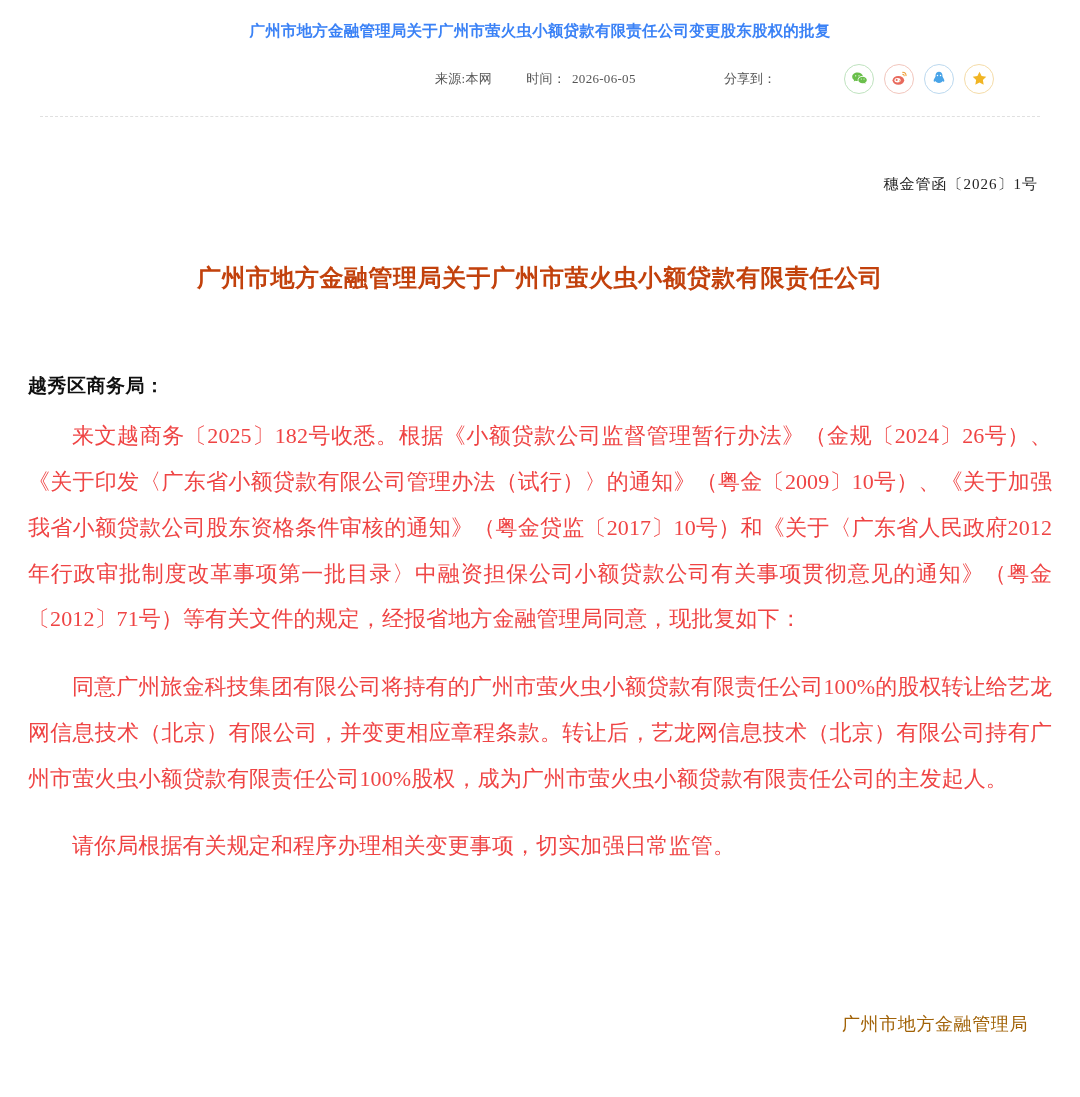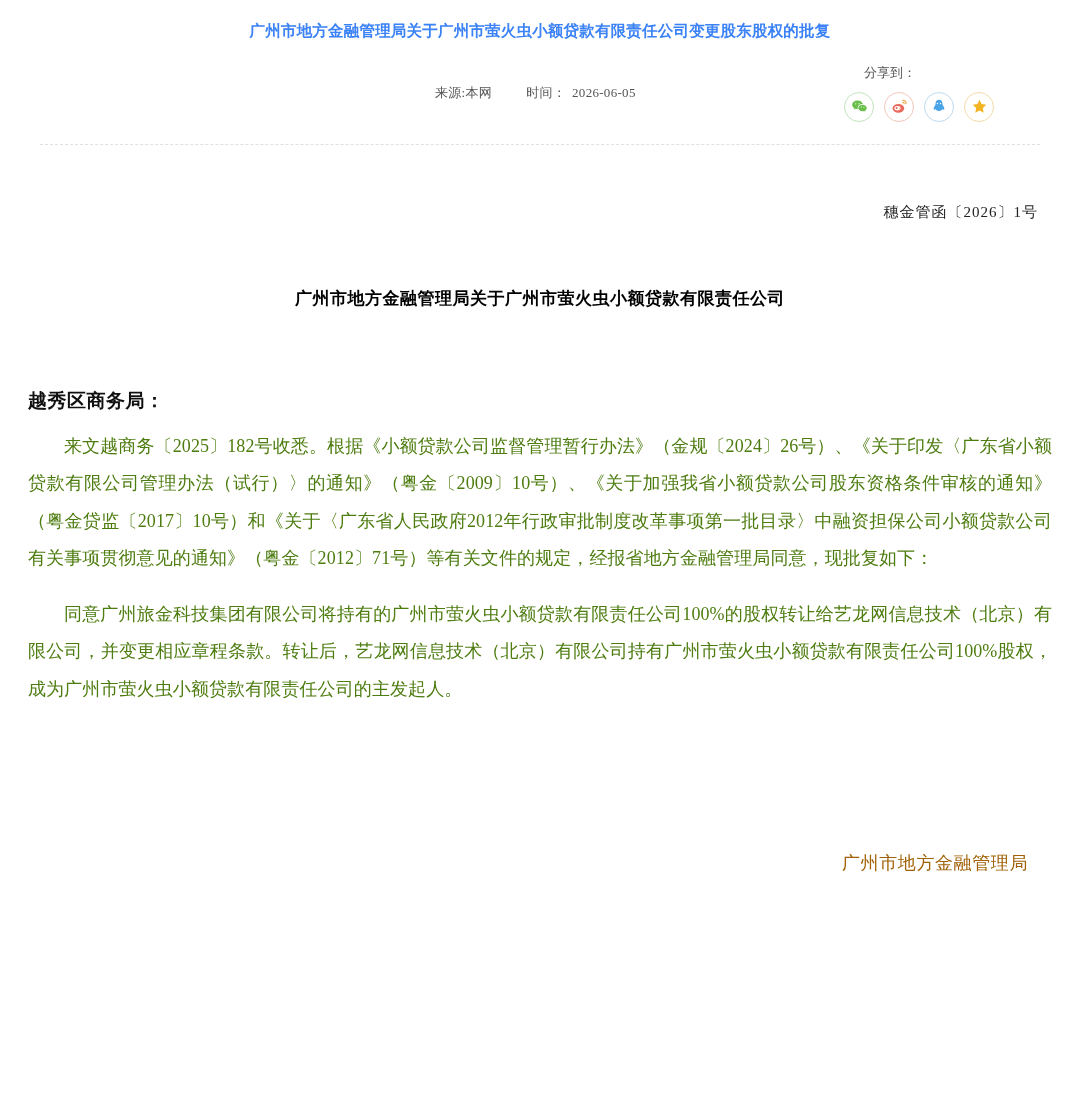--- a/index.html
+++ b/index.html
@@ -49,21 +49,20 @@
   .meta-source { letter-spacing: 0.3px; margin-left: 39px; }
   .meta-time { letter-spacing: 0.3px; }
   .meta-time .meta-time-value { margin-left: 6px; }
 
   .share-block {
     display: flex;
     align-items: center;
     margin-left: auto;
     margin-right: 38px;
     gap: 10px;
-    flex-direction: column;
   }
   .share-label {
     font-size: 13px;
     color: #555;
     margin-right: 58px;
     white-space: nowrap;
   }
   .share-icons { display: flex; gap: 10px; }
   .share-icon {
     width: 30px;
@@ -96,44 +95,44 @@
   }
   .doc-number {
     text-align: right;
     font-size: 15px;
     color: #222;
     padding: 58px 18px 0 0;
     letter-spacing: 1px;
   }
   .doc-title {
     text-align: center;
-    font-family: Liberation Mono, monospace;
+    font-family: Liberation Serif, serif;
     font-weight: bold;
-    font-size: 17px;
-    color: #000000;
+    font-size: 24px;
+    color: #c2410c;
     line-height: 1.9;
     margin-top: 62px;
     letter-spacing: 0.5px;
   }
   .doc-title .title-line { display: block; }
 
   .doc-recipient {
     font-family: "Liberation Sans", "DejaVu Sans", sans-serif;
     font-weight: bold;
     font-size: 19px;
     color: #111;
     margin-top: 72px;
     padding-left: 4px;
     letter-spacing: 0.5px;
   }
 
   .doc-para {
-    font-size: 18px;
+    font-size: 22px;
     line-height: 2.08;
-    color: #4d7c0f;
+    color: #ef4444;
     text-align: justify;
     text-justify: inter-ideograph;
     margin-top: 14px;
     padding: 0 4px;
     font-family: "Liberation Serif", "DejaVu Serif", serif;
     letter-spacing: 0.1px;
   }
   .doc-para.indent { text-indent: 2em; }
   .doc-para.tight { margin-top: 12px; }
 
@@ -227,18 +226,19 @@
   <h1 class="doc-title">
     <span class="title-line">广州市地方金融管理局关于广州市萤火虫小额贷款有限责任公司</span>
   </h1>
 
   <div class="doc-recipient">越秀区商务局：</div>
 
   <p class="doc-para indent">来文越商务〔2025〕182号收悉。根据《小额贷款公司监督管理暂行办法》（金规〔2024〕26号）、《关于印发〈广东省小额贷款有限公司管理办法（试行）〉的通知》（粤金〔2009〕10号）、《关于加强我省小额贷款公司股东资格条件审核的通知》（粤金贷监〔2017〕10号）和《关于〈广东省人民政府2012年行政审批制度改革事项第一批目录〉中融资担保公司小额贷款公司有关事项贯彻意见的通知》（粤金〔2012〕71号）等有关文件的规定，经报省地方金融管理局同意，现批复如下：</p>
 
   <p class="doc-para indent tight">同意广州旅金科技集团有限公司将持有的广州市萤火虫小额贷款有限责任公司100%的股权转让给艺龙网信息技术（北京）有限公司，并变更相应章程条款。转让后，艺龙网信息技术（北京）有限公司持有广州市萤火虫小额贷款有限责任公司100%股权，成为广州市萤火虫小额贷款有限责任公司的主发起人。</p>
 
+  <p class="doc-para indent tight">请你局根据有关规定和程序办理相关变更事项，切实加强日常监管。</p>
 
   <div class="sign-block">
     <span class="sign-org">广州市地方金融管理局</span>
   </div>
 
 </div>
 
 </body></html>

